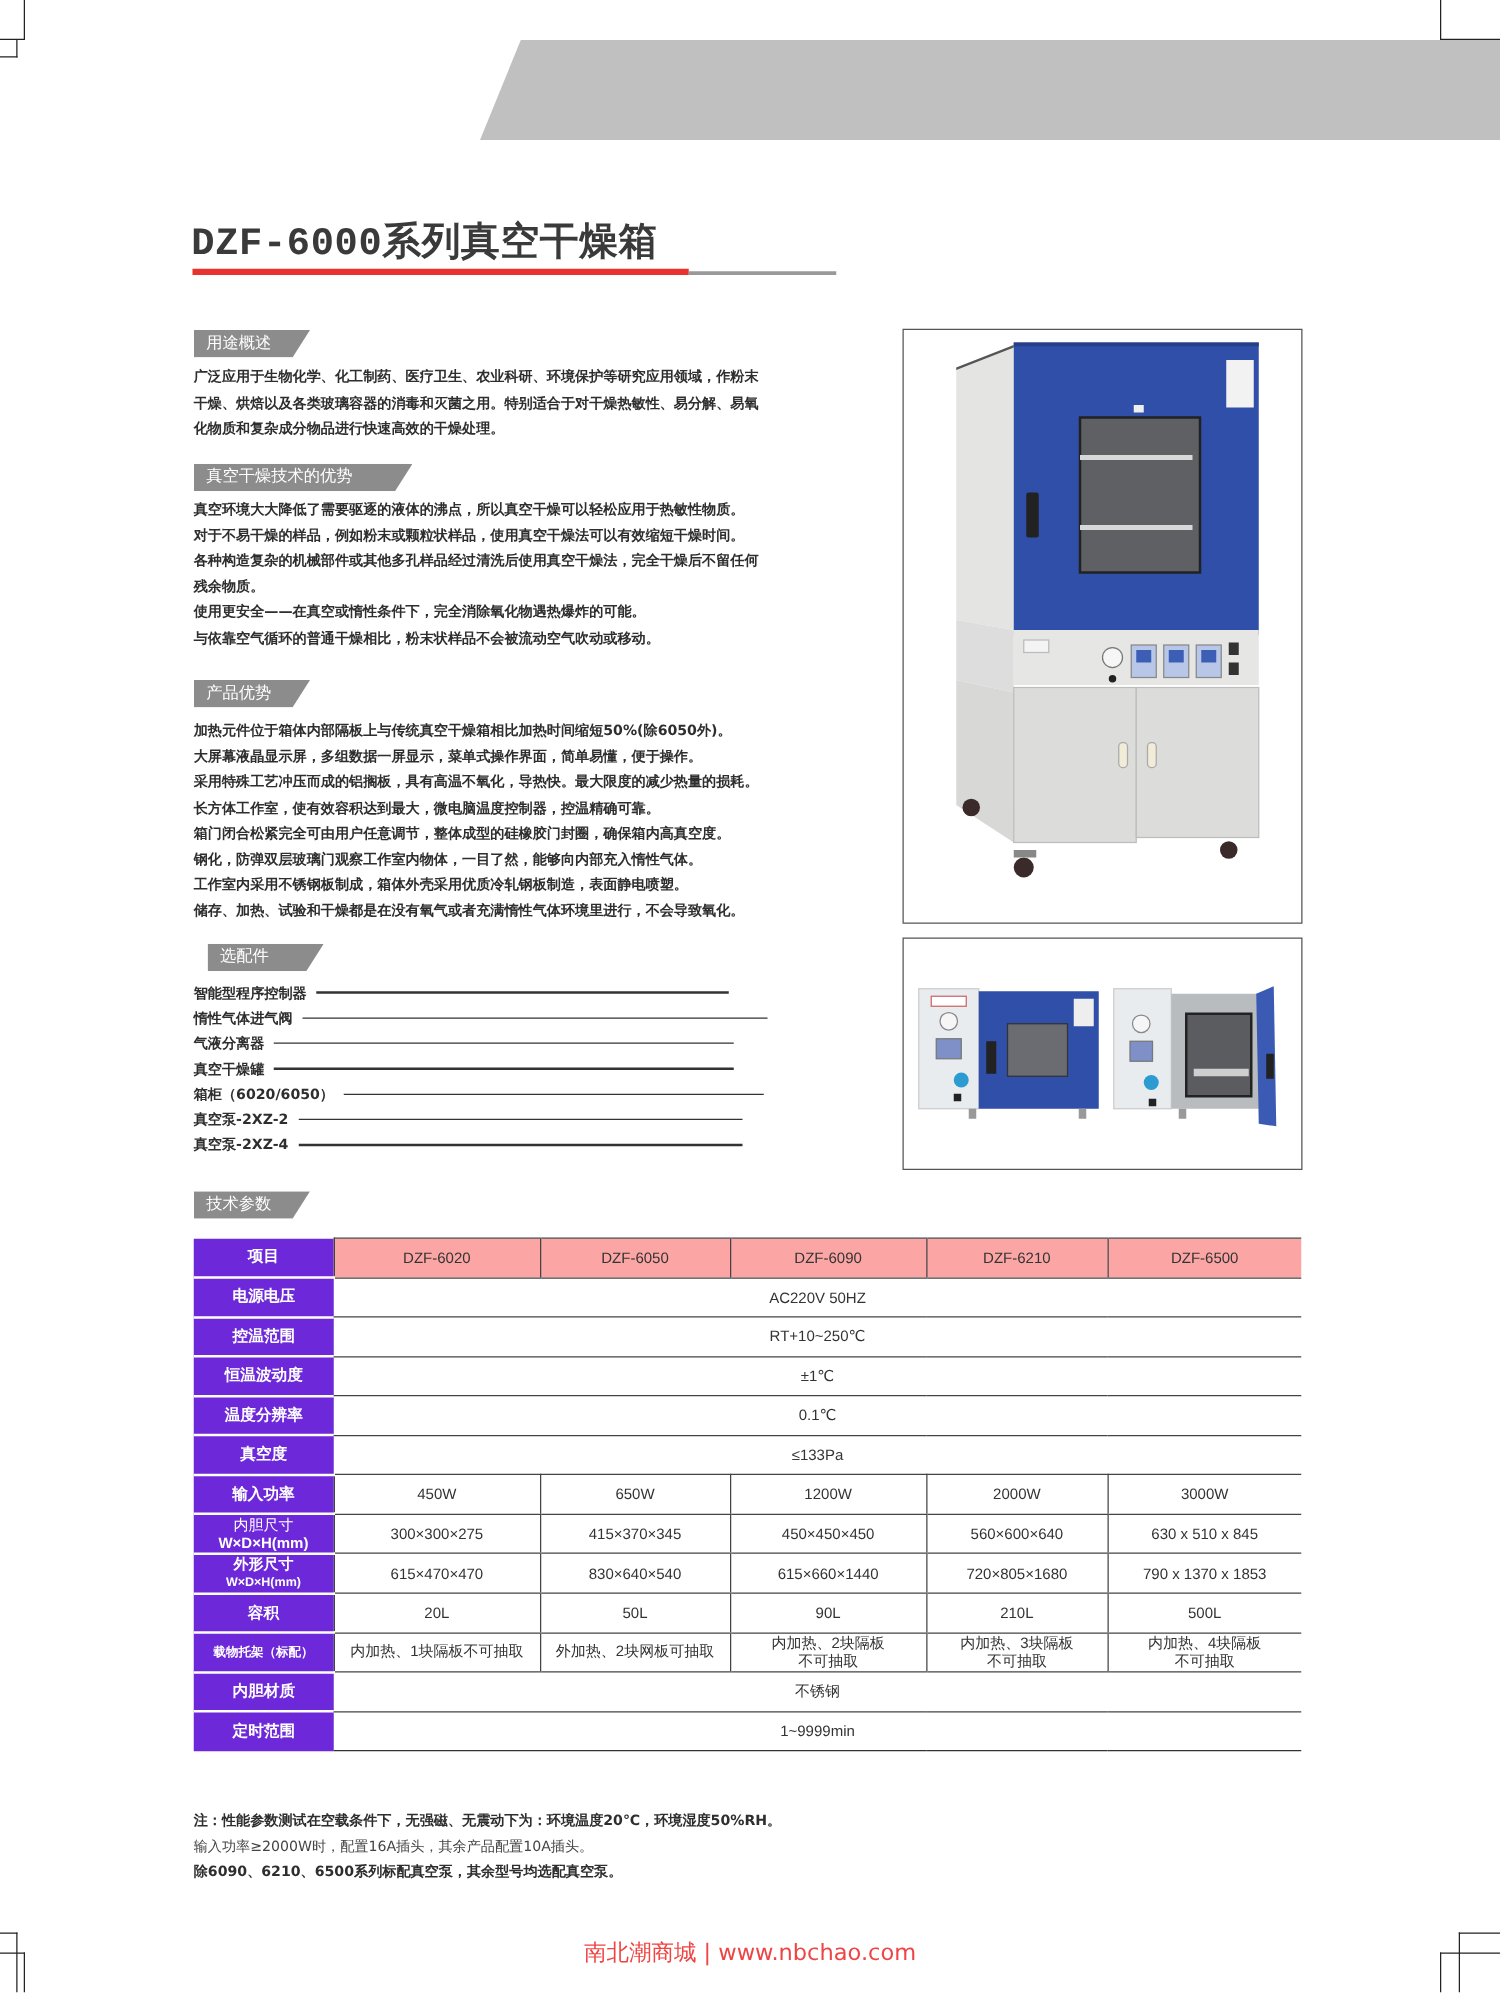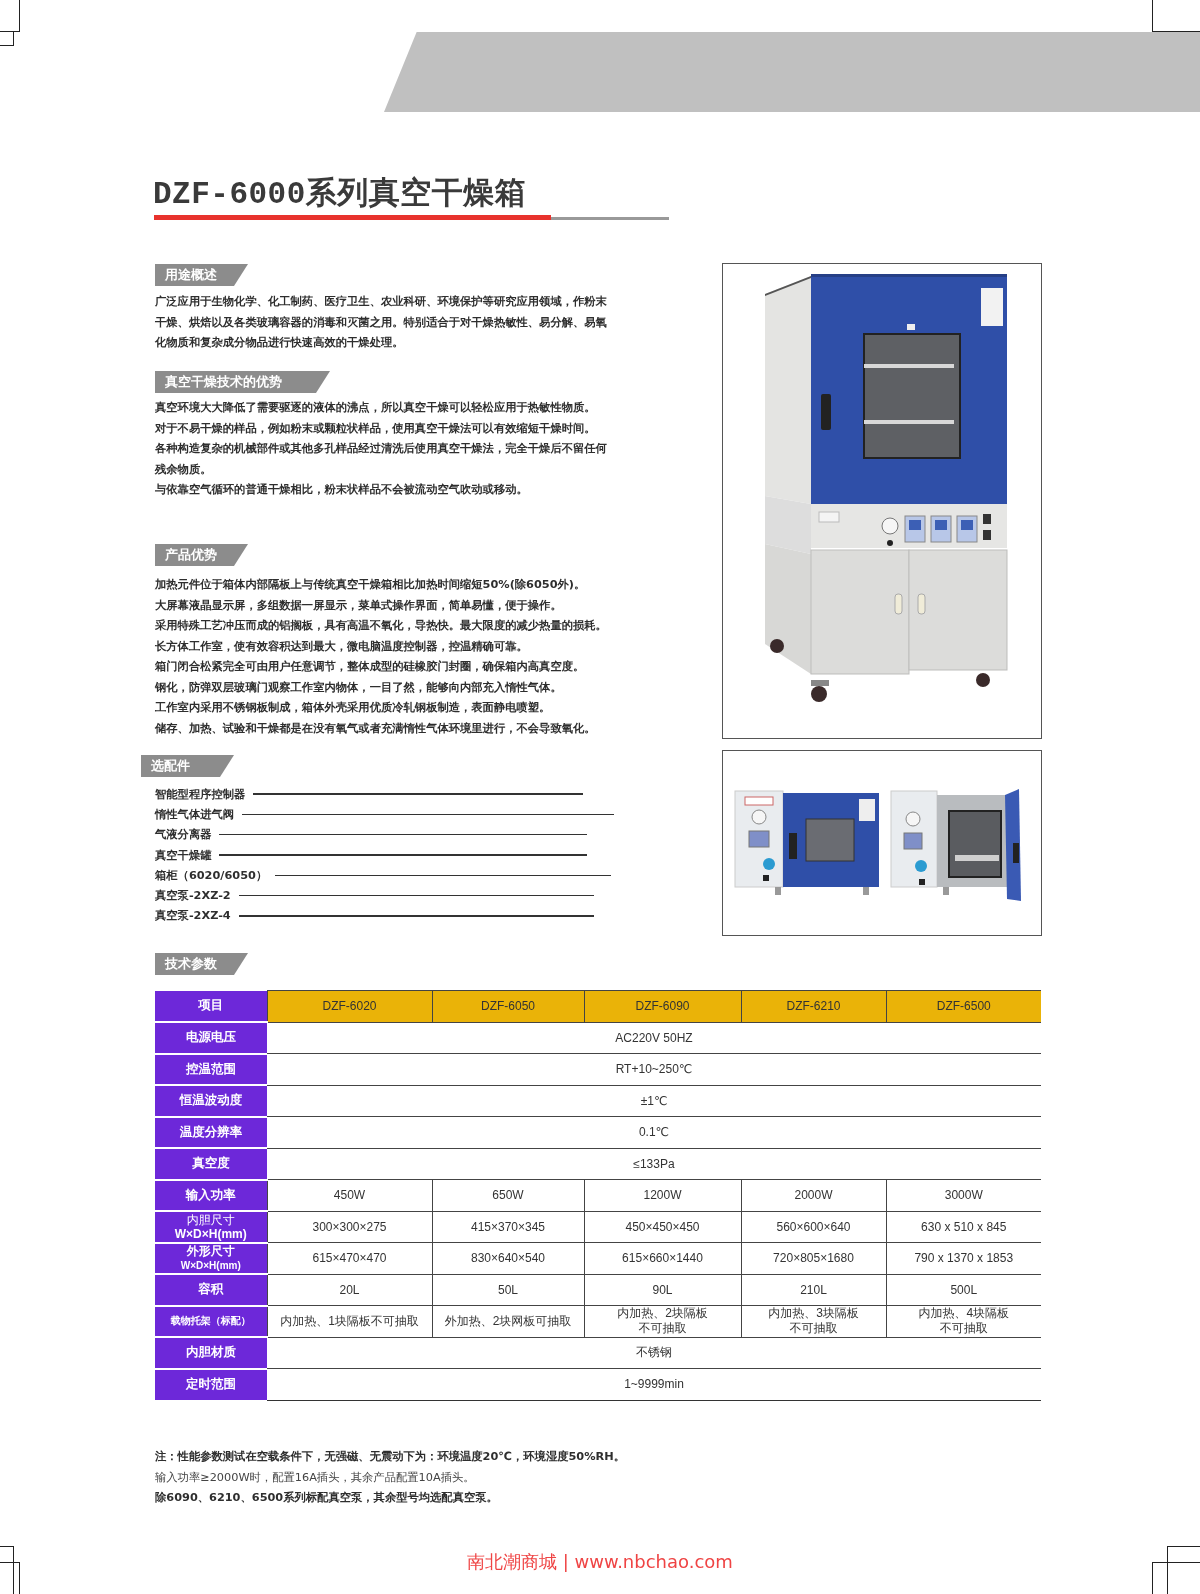--- a/index.html
+++ b/index.html
@@ -19,21 +19,21 @@
     .title {
       position: absolute; left: 153px; top: 172px;
       font-size: 31px; font-weight: bold; color: #3a3a3a; letter-spacing: 0.5px;
       font-family: Liberation Mono, monospace;
     }
     .title-rule-red { position: absolute; left: 154px; top: 215px; width: 397px; height: 5px; background: #e8322d; }
     .title-rule-grey { position: absolute; left: 551px; top: 217px; width: 118px; height: 3px; background: #999; }
 
     .sec-tag {
       position: absolute; height: 22px; background: #8c8c8c; color: #fff;
-      font-size: 13px; font-weight: bold; line-height: 22px; padding-left: 10px;
+      font-size: 13px; font-weight: normal; line-height: 22px; padding-left: 10px;
       clip-path: polygon(0 0, 100% 0, calc(100% - 14px) 100%, 0 100%);
     }
 
     .para {
       position: absolute; left: 155px; width: 525px;
       font-size: 11.3px; font-weight: bold; color: #2e2e2e; line-height: 20.5px;
     }
     .para p { white-space: nowrap; }
 
     .opt-list { position: absolute; left: 155px; top: 784px; width: 500px; }
@@ -50,21 +50,21 @@
       font-family: "Liberation Sans", "DejaVu Sans", sans-serif;
     }
     .spec-table td, .spec-table th {
       height: 31.5px; text-align: center; vertical-align: middle;
       font-size: 12px; color: #333; border-bottom: 1.2px solid #444;
     }
     .spec-table .rh {
       background: #6d28d9; color: #fff; font-weight: bold; font-size: 12.5px;
       border-bottom: 2px solid #fff; width: 112px;
     }
-    .spec-table .hdr td.mh { background: #eab308; border-left: 1px solid #444; border-top: 1.5px solid #444; font-weight: normal; color: #333; }
+    .spec-table .hdr td.mh { background: #fca5a5; border-left: 1px solid #444; border-top: 1.5px solid #444; font-weight: normal; color: #333; }
     .spec-table td.v { border-left: 1px solid #444; }
     .spec-table td.span { border-left: none; }
     .spec-table tr.last td { border-bottom: 1.5px solid #333; }
     .spec-table td.two { line-height: 15px; font-size: 12px; }
     .spec-table .rh.two { font-size: 12px; line-height: 14px; }
 
     .notes { position: absolute; left: 155px; top: 1447px; font-size: 11.3px; line-height: 20.5px; color: #2e2e2e; }
     .notes .b { font-weight: bold; }
     .notes .n { font-weight: normal; color: #444; }
 
@@ -97,36 +97,37 @@
   <p>干燥、烘焙以及各类玻璃容器的消毒和灭菌之用。特别适合于对干燥热敏性、易分解、易氧</p>
   <p>化物质和复杂成分物品进行快速高效的干燥处理。</p>
 </div>
 
 <div class="sec-tag" style="left:155px;top:371px;width:175px;">真空干燥技术的优势</div>
 <div class="para" style="top:398px;">
   <p>真空环境大大降低了需要驱逐的液体的沸点，所以真空干燥可以轻松应用于热敏性物质。</p>
   <p>对于不易干燥的样品，例如粉末或颗粒状样品，使用真空干燥法可以有效缩短干燥时间。</p>
   <p>各种构造复杂的机械部件或其他多孔样品经过清洗后使用真空干燥法，完全干燥后不留任何</p>
   <p>残余物质。</p>
+  <p>使用更安全——在真空或惰性条件下，完全消除氧化物遇热爆炸的可能。</p>
   <p>与依靠空气循环的普通干燥相比，粉末状样品不会被流动空气吹动或移动。</p>
 </div>
 
 <div class="sec-tag" style="left:155px;top:544px;width:93px;">产品优势</div>
 <div class="para" style="top:575px;">
   <p>加热元件位于箱体内部隔板上与传统真空干燥箱相比加热时间缩短50%(除6050外)。</p>
   <p>大屏幕液晶显示屏，多组数据一屏显示，菜单式操作界面，简单易懂，便于操作。</p>
   <p>采用特殊工艺冲压而成的铝搁板，具有高温不氧化，导热快。最大限度的减少热量的损耗。</p>
   <p>长方体工作室，使有效容积达到最大，微电脑温度控制器，控温精确可靠。</p>
   <p>箱门闭合松紧完全可由用户任意调节，整体成型的硅橡胶门封圈，确保箱内高真空度。</p>
   <p>钢化，防弹双层玻璃门观察工作室内物体，一目了然，能够向内部充入惰性气体。</p>
   <p>工作室内采用不锈钢板制成，箱体外壳采用优质冷轧钢板制造，表面静电喷塑。</p>
   <p>储存、加热、试验和干燥都是在没有氧气或者充满惰性气体环境里进行，不会导致氧化。</p>
 </div>
 
-<div class="sec-tag" style="left:141px;top:755px;width:93px;">选配件</div>
+<div class="sec-tag" style="left:166px;top:755px;width:93px;">选配件</div>
 <div class="opt-list">
   <div class="opt-row">
       <span class="opt-label">智能型程序控制器</span>
       <span class="opt-line" style="width:330px;"></span>
     </div>
   <div class="opt-row">
       <span class="opt-label">惰性气体进气阀</span>
       <span class="opt-line" style="width:372px;"></span>
     </div>
   <div class="opt-row">

